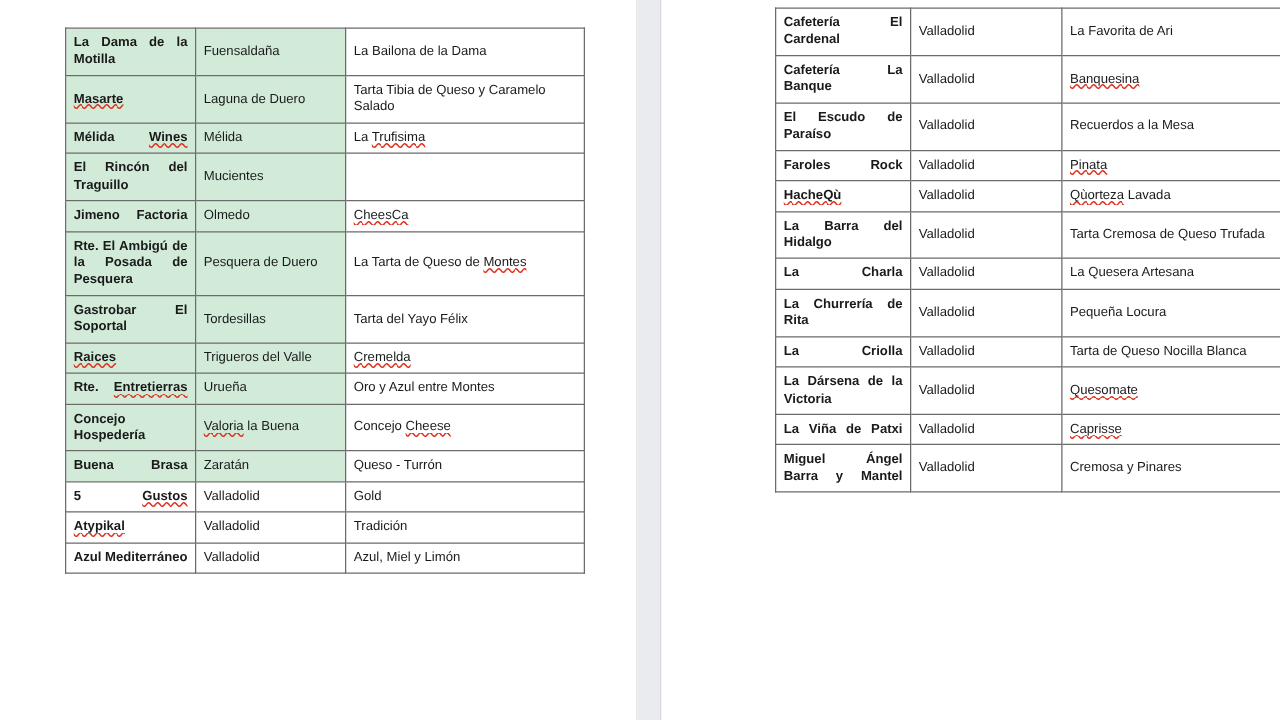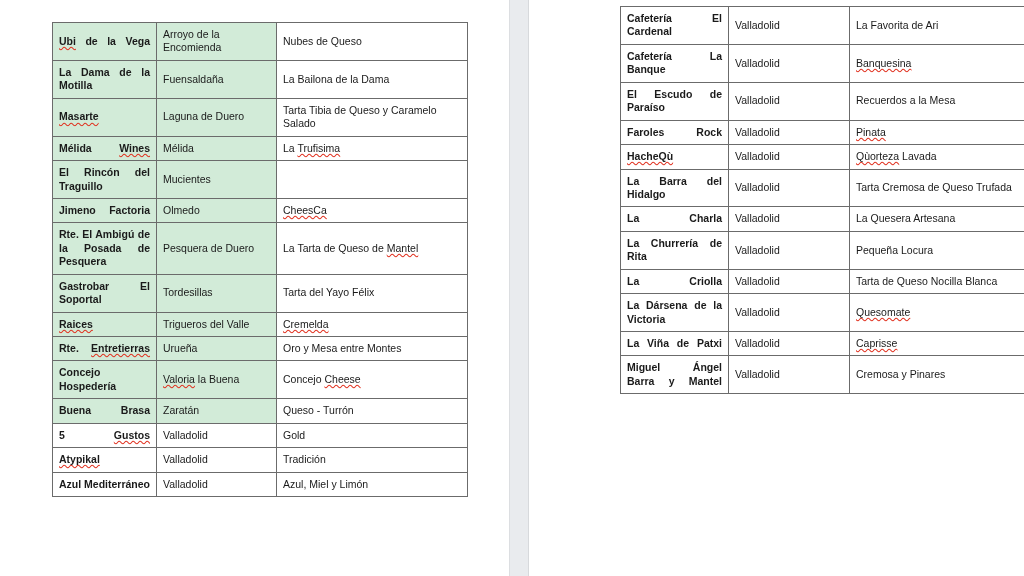--- a/index.html
+++ b/index.html
@@ -66,25 +66,20 @@
   <div class="gutter gutter-edge-r"></div>
 
   <table class="doctable" id="tbl-left">
     <colgroup>
         <col class="k1">
         <col class="k2">
         <col class="k3">
       </colgroup>
     <tbody id="left-body">
         <tr>
-          <td class="c1 green"><span class="single"><span class="sp">Ubi</span> de la Vega</span></td>
-          <td class="c2 green">Arroyo de la Encomienda</td>
-          <td class="c3">Nubes de Queso</td>
-        </tr>
-        <tr>
           <td class="c1 green">La Dama de la Motilla</td>
           <td class="c2 green">Fuensaldaña</td>
           <td class="c3">La Bailona de la Dama</td>
         </tr>
         <tr>
           <td class="c1 green"><span class="single"><span class="sp">Masarte</span></span></td>
           <td class="c2 green">Laguna de Duero</td>
           <td class="c3">Tarta Tibia de Queso y Caramelo Salado</td>
         </tr>
         <tr>
@@ -98,36 +93,36 @@
           <td class="c3"></td>
         </tr>
         <tr>
           <td class="c1 green"><span class="single">Jimeno Factoria</span></td>
           <td class="c2 green">Olmedo</td>
           <td class="c3"><span class="sp">CheesCa</span></td>
         </tr>
         <tr>
           <td class="c1 green">Rte. El Ambigú de la Posada de Pesquera</td>
           <td class="c2 green">Pesquera de Duero</td>
-          <td class="c3">La Tarta de Queso de <span class="sp">Mantel</span></td>
+          <td class="c3">La Tarta de Queso de <span class="sp">Montes</span></td>
         </tr>
         <tr>
           <td class="c1 green">Gastrobar El Soportal</td>
           <td class="c2 green">Tordesillas</td>
           <td class="c3">Tarta del Yayo Félix</td>
         </tr>
         <tr>
           <td class="c1 green"><span class="single"><span class="sp">Raices</span></span></td>
           <td class="c2 green">Trigueros del Valle</td>
           <td class="c3"><span class="sp">Cremelda</span></td>
         </tr>
         <tr>
           <td class="c1 green"><span class="single">Rte. <span class="sp">Entretierras</span></span></td>
           <td class="c2 green">Urueña</td>
-          <td class="c3">Oro y Mesa entre Montes</td>
+          <td class="c3">Oro y Azul entre Montes</td>
         </tr>
         <tr>
           <td class="c1 green"><span class="single">Concejo Hospedería</span></td>
           <td class="c2 green"><span class="sp">Valoria</span> la Buena</td>
           <td class="c3">Concejo <span class="sp">Cheese</span></td>
         </tr>
         <tr>
           <td class="c1 green"><span class="single">Buena Brasa</span></td>
           <td class="c2 green">Zaratán</td>
           <td class="c3">Queso - Turrón</td>

